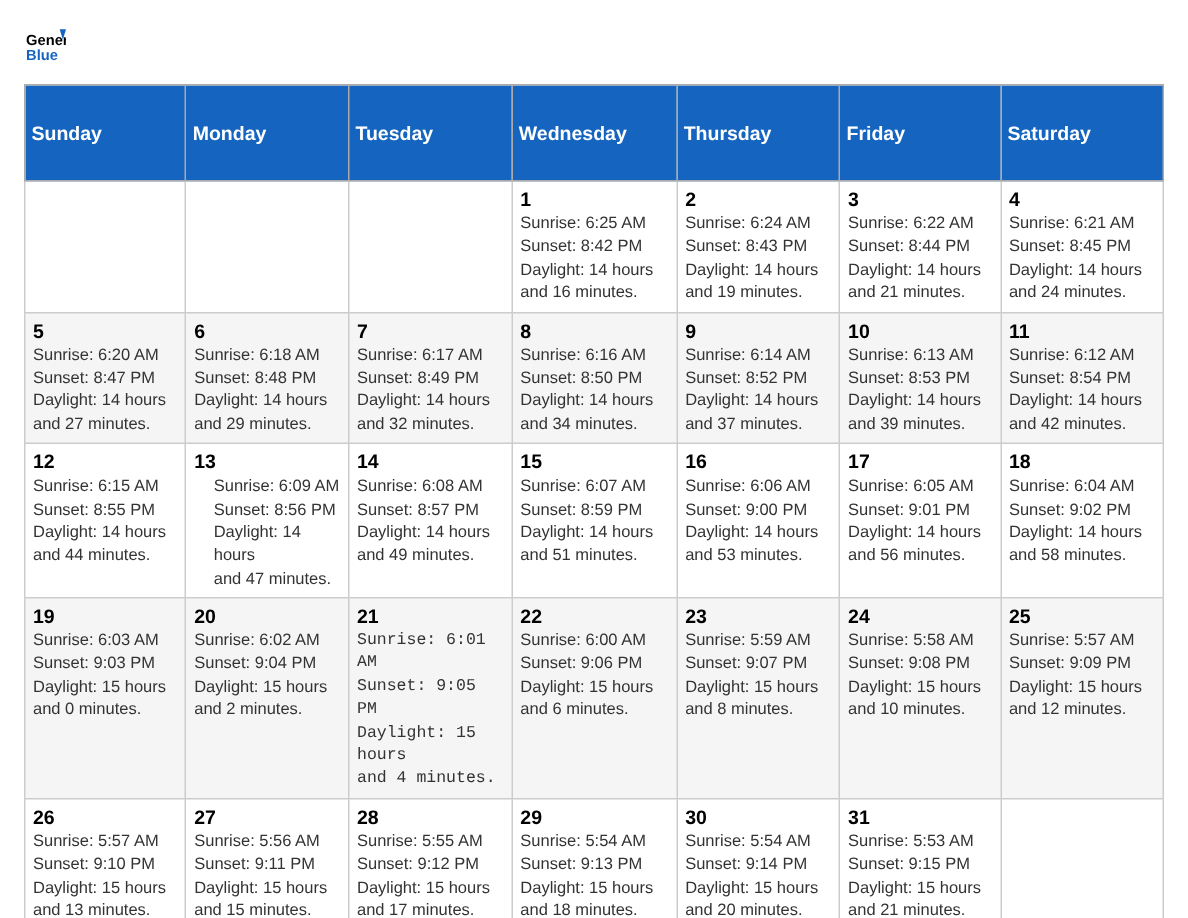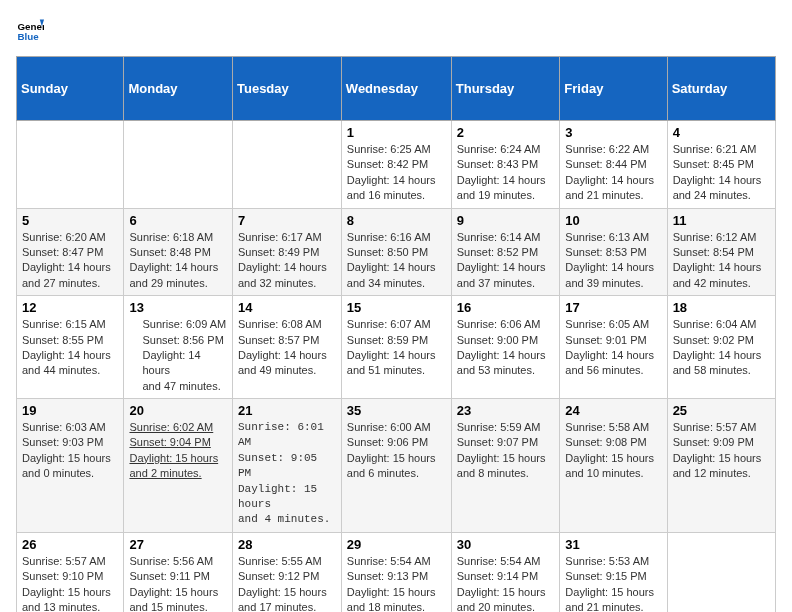--- a/index.html
+++ b/index.html
@@ -245,34 +245,34 @@
       <tr>
         <td>
           <span class="day-num">19</span>
           <div class="day-info" style="white-space: pre-line;">Sunrise: 6:03 AM
 Sunset: 9:03 PM
 Daylight: 15 hours
 and 0 minutes.</div>
         </td>
         <td>
           <span class="day-num">20</span>
-          <div class="day-info" style="white-space: pre-line; text-decoration: underline;">Sunrise: 6:02 AM
+          <div class="day-info" style="white-space: pre-line;">Sunrise: 6:02 AM
 Sunset: 9:04 PM
 Daylight: 15 hours
 and 2 minutes.</div>
         </td>
         <td>
           <span class="day-num">21</span>
           <div class="day-info" style="white-space: pre-line; font-family: Liberation Mono, monospace;">Sunrise: 6:01 AM
 Sunset: 9:05 PM
 Daylight: 15 hours
 and 4 minutes.</div>
         </td>
         <td>
-          <span class="day-num">35</span>
+          <span class="day-num">22</span>
           <div class="day-info" style="white-space: pre-line;">Sunrise: 6:00 AM
 Sunset: 9:06 PM
 Daylight: 15 hours
 and 6 minutes.</div>
         </td>
         <td>
           <span class="day-num">23</span>
           <div class="day-info" style="white-space: pre-line;">Sunrise: 5:59 AM
 Sunset: 9:07 PM
 Daylight: 15 hours

